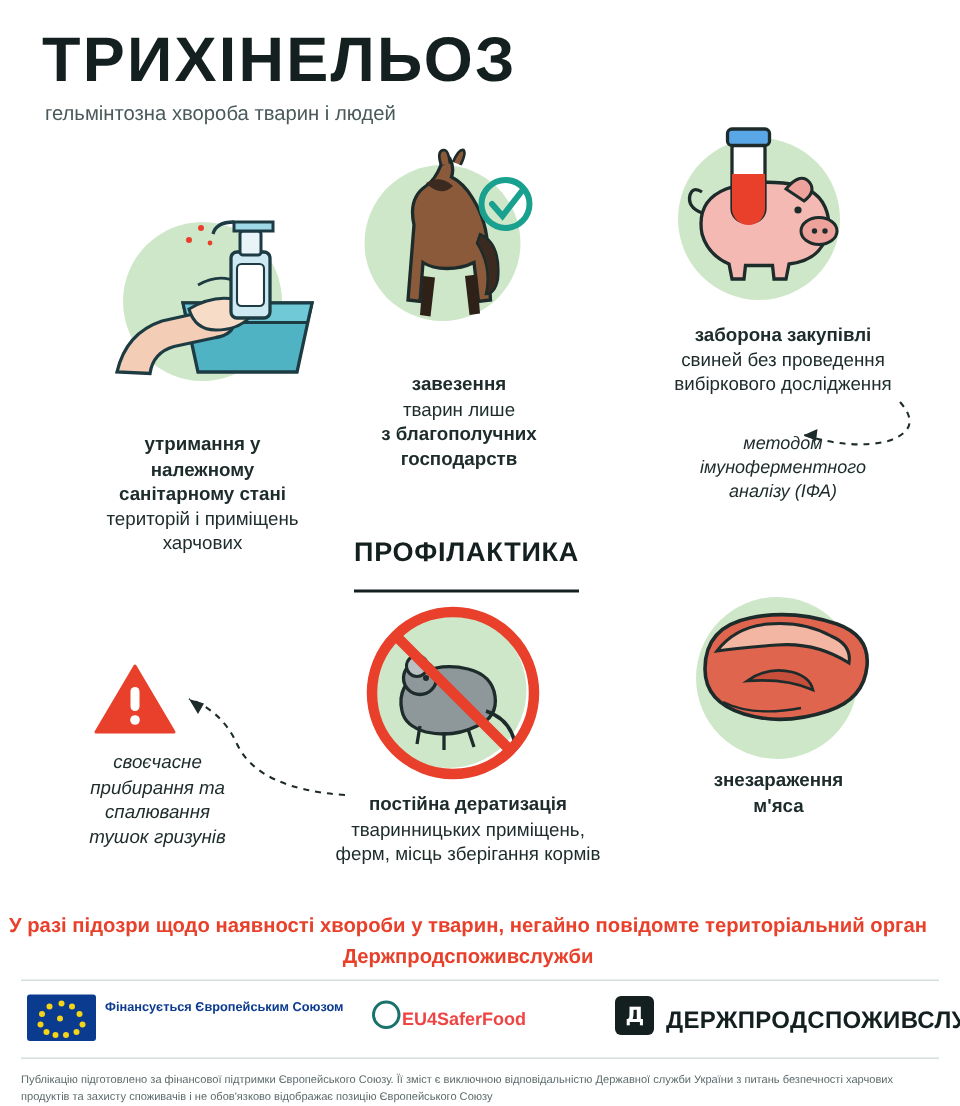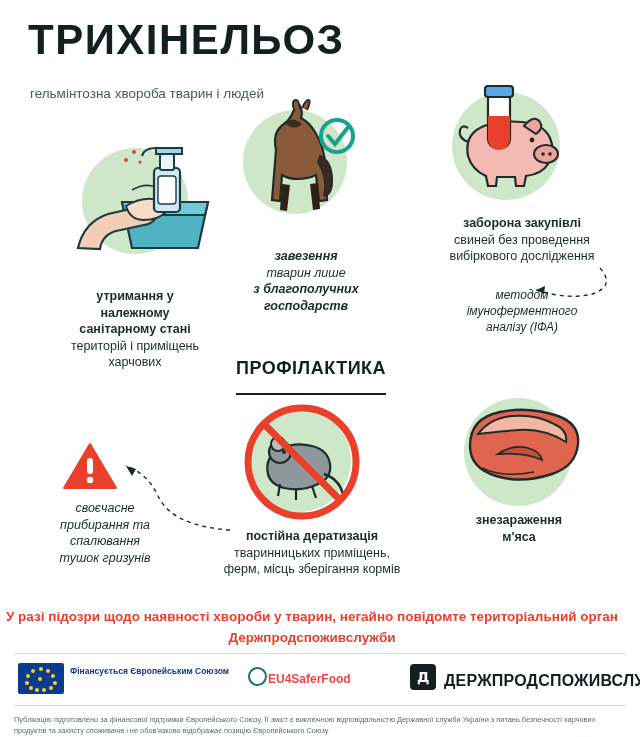--- a/index.html
+++ b/index.html
@@ -14,21 +14,21 @@
   .page { position:relative; width:640px; height:737px; }
 
   
   .title {
     position:absolute; left:28px; top:16px;
     font-size:42px; font-weight:bold; letter-spacing:1.5px;
     color:#14201f;
   }
   .subtitle {
     position:absolute; left:30px; top:68px;
-    font-size:13.5px; color:#4a5a5a;margin-top:18px;
+    font-size:13.5px; color:#4a5a5a;
   }
 
   
   .cap { position:absolute; text-align:center; line-height:1.32; }
   .cap .l { display:block; }
   .bold { font-weight:bold; }
   .ital { font-style:italic; }
 
   .circle {
     position:absolute; border-radius:50%;
@@ -148,21 +148,21 @@
       <path d="M52 24 q10 -6 18 2 q-8 8 -18 -2 z" fill="#3a2a20"></path>
 
       <path d="M50 86 l-2 26 l7 1 l3 -26 z" fill="#2e2218"></path>
       <path d="M78 86 l3 26 l7 -1 l-2 -26 z" fill="#2e2218"></path>
 
       <path d="M88 58 q14 6 12 30 q-2 10 -8 10 q4 -18 -6 -34 z" fill="#3a2a20" stroke="#1d2b2b" stroke-width="1.6"></path>
 
       <circle cx="105" cy="38" r="16" fill="none" stroke="#19a08f" stroke-width="4"></circle>
       <path d="M96 38 l7 8 l14 -18" fill="none" stroke="#19a08f" stroke-width="4" stroke-linecap="round"></path>
     </svg>
-    <div class="cap" style="left:226px; top:248px; width:160px; font-size:12.5px;font-style:italic;">
+    <div class="cap" style="left:226px; top:248px; width:160px; font-size:12.5px;">
       <span class="l bold">завезення</span>
       <span class="l">тварин лише</span>
       <span class="l bold">з благополучних</span>
       <span class="l bold">господарств</span>
     </div>
   </div>
 
   <div>
     <div class="circle" style="left:452px; top:92px; width:108px; height:108px;"></div>
     <svg style="position:absolute; left:440px; top:82px;" width="140" height="125" viewBox="0 0 140 125">

